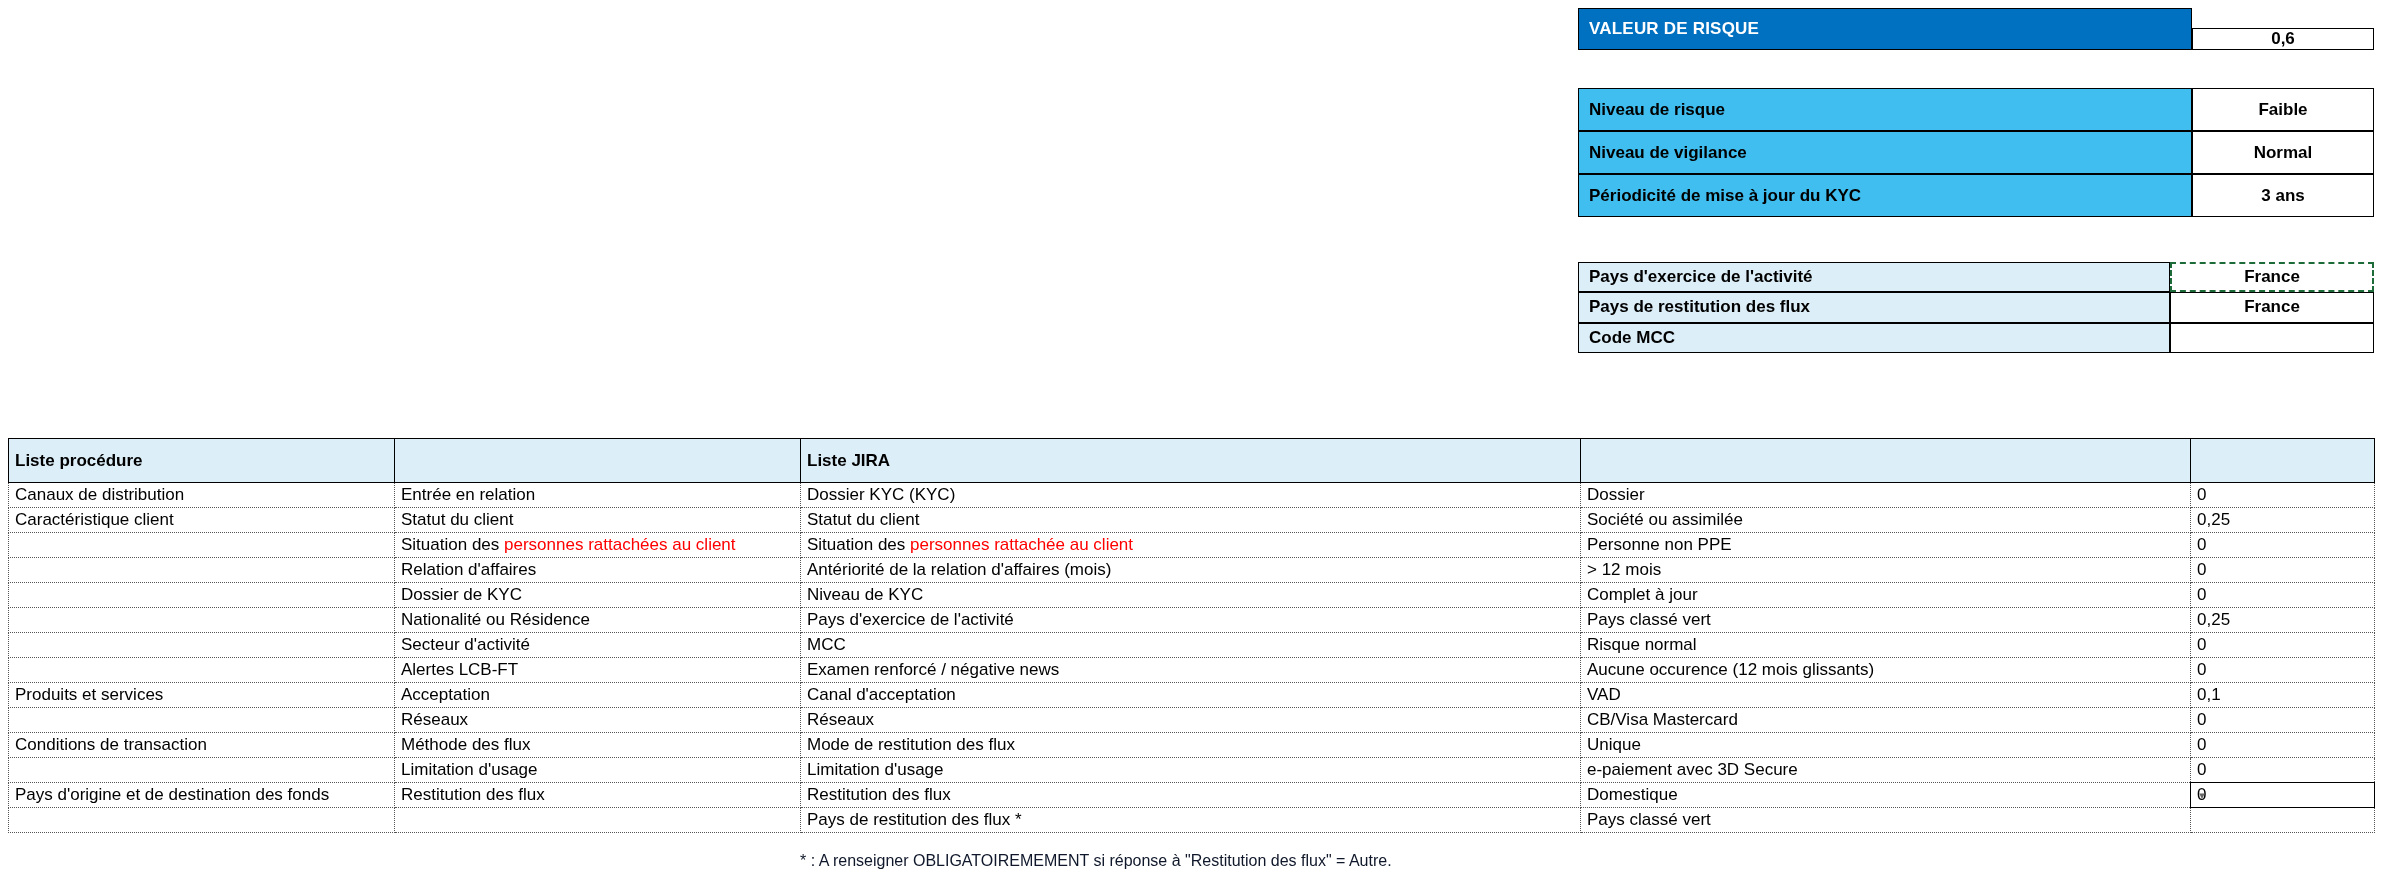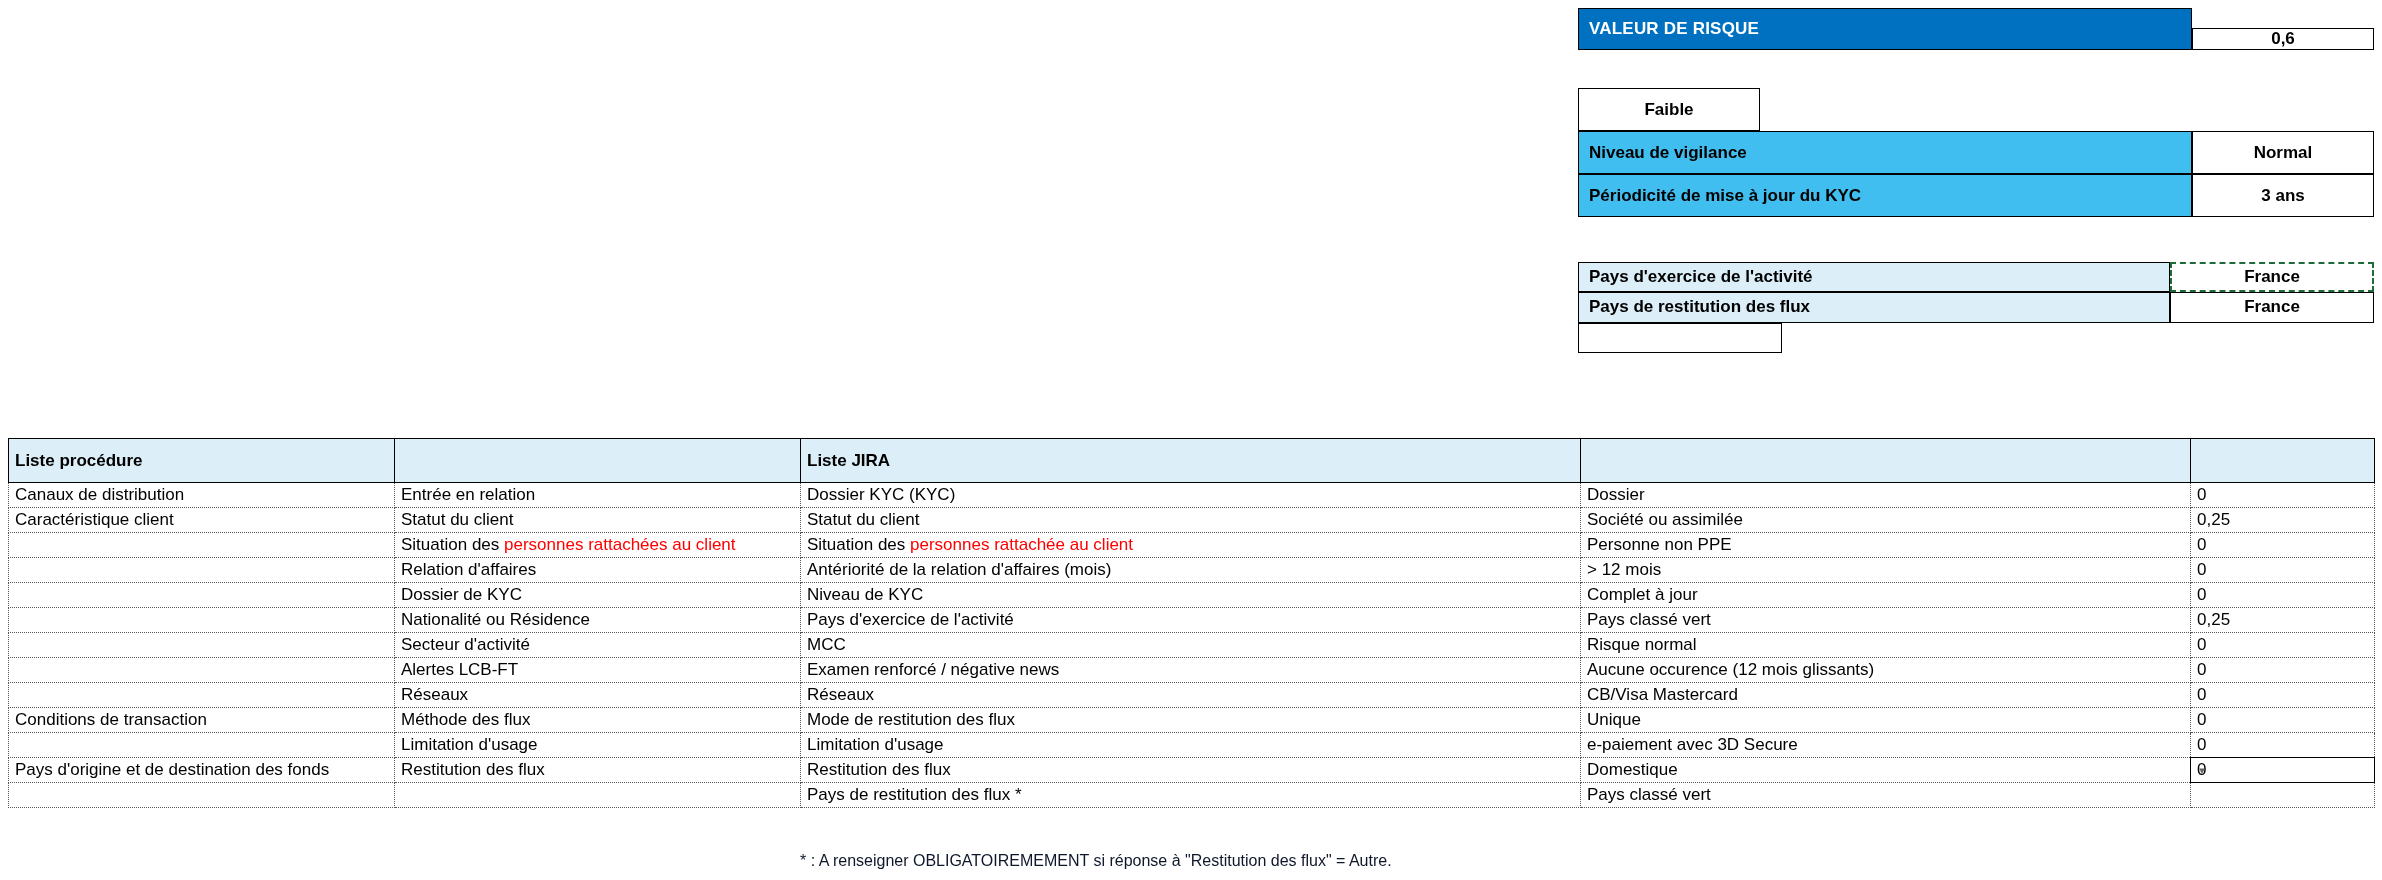--- a/index.html
+++ b/index.html
@@ -149,20 +149,21 @@
 </head>
 <body>
 
 <div class="panel" id="risk-value-panel">
   <div class="cell-label">VALEUR DE RISQUE</div>
   <div class="cell-value">0,6</div>
 </div>
 
 <div class="panel" id="risk-rows-panel">
   <div class="row">
+    <div class="cell-label">Niveau de risque</div>
     <div class="cell-value">Faible</div>
   </div>
   <div class="row">
     <div class="cell-label">Niveau de vigilance</div>
     <div class="cell-value">Normal</div>
   </div>
   <div class="row">
     <div class="cell-label">Périodicité de mise à jour du KYC</div>
     <div class="cell-value">3 ans</div>
   </div>
@@ -171,20 +172,21 @@
 <div class="panel" id="country-panel">
   <div class="row">
     <div class="cell-label">Pays d'exercice de l'activité</div>
     <div class="cell-value dashed">France</div>
   </div>
   <div class="row">
     <div class="cell-label">Pays de restitution des flux</div>
     <div class="cell-value">France</div>
   </div>
   <div class="row">
+    <div class="cell-label">Code MCC</div>
     <div class="cell-value empty"></div>
   </div>
 </div>
 
 <table id="main-table">
   <colgroup>
     <col class="col1">
       <col class="col2">
       <col class="col3">
       <col class="col4">
@@ -250,20 +252,27 @@
       <td class="num">0</td>
     </tr>
     <tr>
       <td></td>
       <td>Alertes LCB-FT</td>
       <td>Examen renforcé / négative news</td>
       <td>Aucune occurence (12 mois glissants)</td>
       <td class="num">0</td>
     </tr>
     <tr>
+      <td>Produits et services</td>
+      <td>Acceptation</td>
+      <td>Canal d'acceptation</td>
+      <td>VAD</td>
+      <td class="num">0,1</td>
+    </tr>
+    <tr>
       <td></td>
       <td>Réseaux</td>
       <td>Réseaux</td>
       <td>CB/Visa Mastercard</td>
       <td class="num">0</td>
     </tr>
     <tr>
       <td>Conditions de transaction</td>
       <td>Méthode des flux</td>
       <td>Mode de restitution des flux</td>

